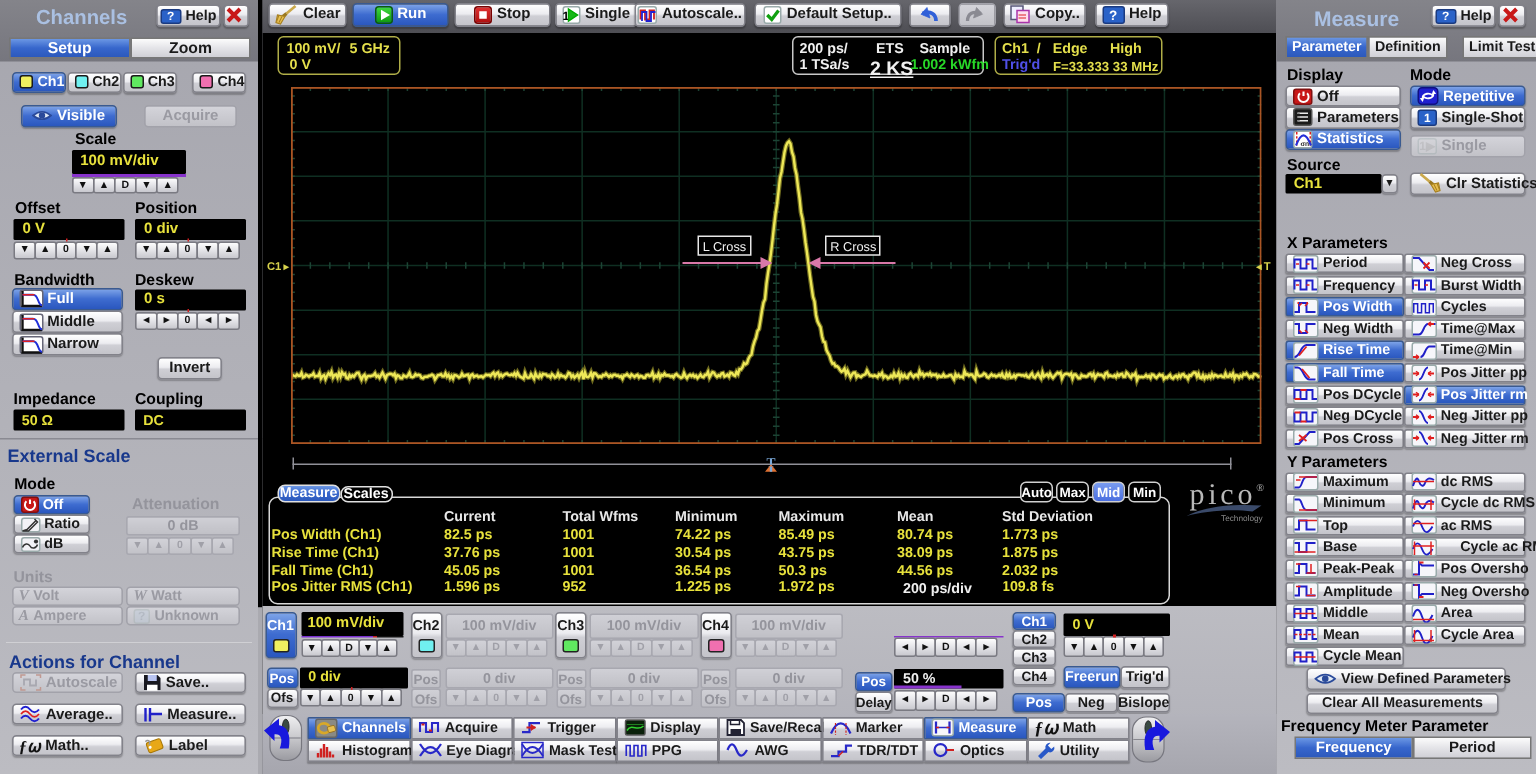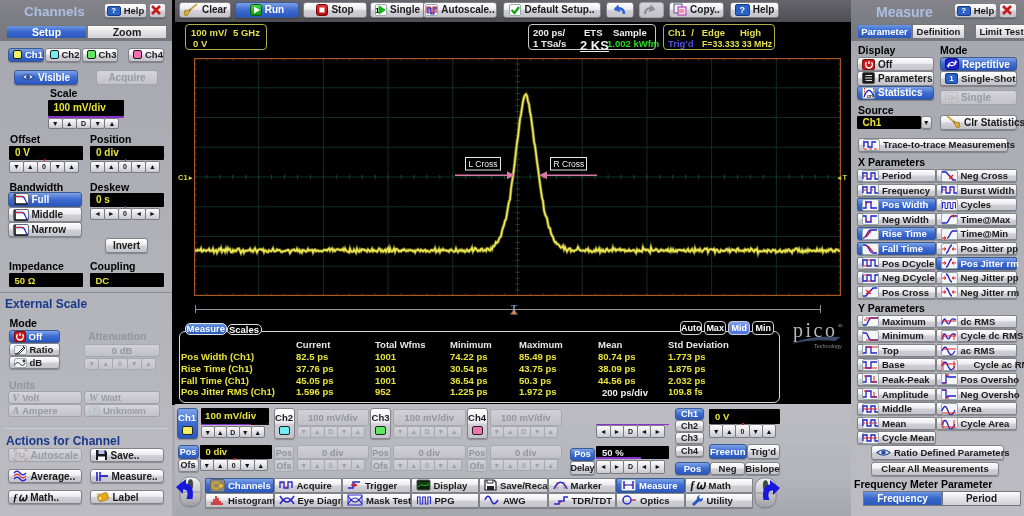--- a/index.html
+++ b/index.html
@@ -819,29 +819,20 @@
     </div>
     <div class="b left" style="left:89px;top:114.5px;width:77px;height:15.5px;font-size:10px;">
       <svg width="16" height="14" viewBox="0 0 16 14" style="flex:none;">
         <path d="M2 1l6 5" stroke="#caa84a" stroke-width="1.8" fill="none"></path>
         <path d="M8 6l3 2.5" stroke="#9a7820" stroke-width="2.2" fill="none"></path>
         <path d="M9 8l5-1 1 5-3 1z" fill="#e8c050" stroke="#a88020" stroke-width="0.8"></path>
         <path d="M11 8l2 4M13 7l1.6 4.4" stroke="#a88020" stroke-width="0.7" fill="none"></path>
       </svg>
       <span>Clr Statistics</span>
     </div>
-    <div class="b left" style="left:7px;top:137.5px;width:150px;height:14.5px;font-size:9.5px;">
-      <span class="icb" style="width:17px;height:12px;background:#f6f6fa;">
-        <svg width="17" height="12" viewBox="0 0 17 12" style="flex:none;">
-          <path d="M1 8V3h4v5h4V3h4" stroke="#2020c8" stroke-width="1.3" fill="none"></path>
-          <path d="M1 10h3M6 10h3M11 10h3" stroke="#e02020" stroke-width="1.2" fill="none"></path>
-        </svg>
-      </span>
-      <span>Trace-to-trace Measurements</span>
-    </div>
     <div class="lbl" style="left:7px;top:155.5px;">X Parameters</div>
     <div class="b left" style="left:6px;top:169.0px;width:78.5px;height:13px;font-size:9.5px;border-radius:2px;gap:3px;">
       <span class="icb" style="width:17px;height:12px;background:#f6f6fa;">
         <svg width="17" height="12" viewBox="0 0 17 12" style="flex:none;">
           <path d="M1 9V3h4v6h4V3h4v6h3" stroke="#2020c8" stroke-width="1.3" fill="none"></path>
           <path d="M2 6h2M9 6h2" stroke="#e02020" stroke-width="1" fill="none"></path>
         </svg>
       </span>
       <span>Period</span>
     </div>
@@ -1164,21 +1155,21 @@
           <path d="M2 3v8M13 3v8" stroke="#e02020" stroke-width="1" fill="none"></path>
         </svg>
       </span>
       <span>Cycle Area</span>
     </div>
     <div class="b left" style="left:20px;top:445px;width:133px;height:14.5px;font-size:9.5px;">
       <svg width="15" height="11" viewBox="0 0 15 11" style="flex:none;">
         <path d="M1 5.5Q7.5 0 14 5.5Q7.5 11 1 5.5Z" stroke="#2a4a9a" stroke-width="1.1" fill="#dfe8f4"></path>
         <circle cx="7.5" cy="5.5" r="2.2" fill="#2a4a9a"></circle>
       </svg>
-      <span>Ratio Defined Parameters</span>
+      <span>View Defined Parameters</span>
     </div>
     <div class="b" style="left:20px;top:461.5px;width:128px;height:14.5px;font-size:9.5px;">
       <span>Clear All Measurements</span>
     </div>
     <div class="lbl" style="left:3px;top:477.5px;">Frequency Meter Parameter</div>
     <div class="tab sel" style="left:12px;top:491px;width:79px;height:15px;font-size:10px;">
       <span>Frequency</span>
     </div>
     <div class="tab" style="left:91px;top:491px;width:79px;height:15px;font-size:10px;">
       <span>Period</span>

